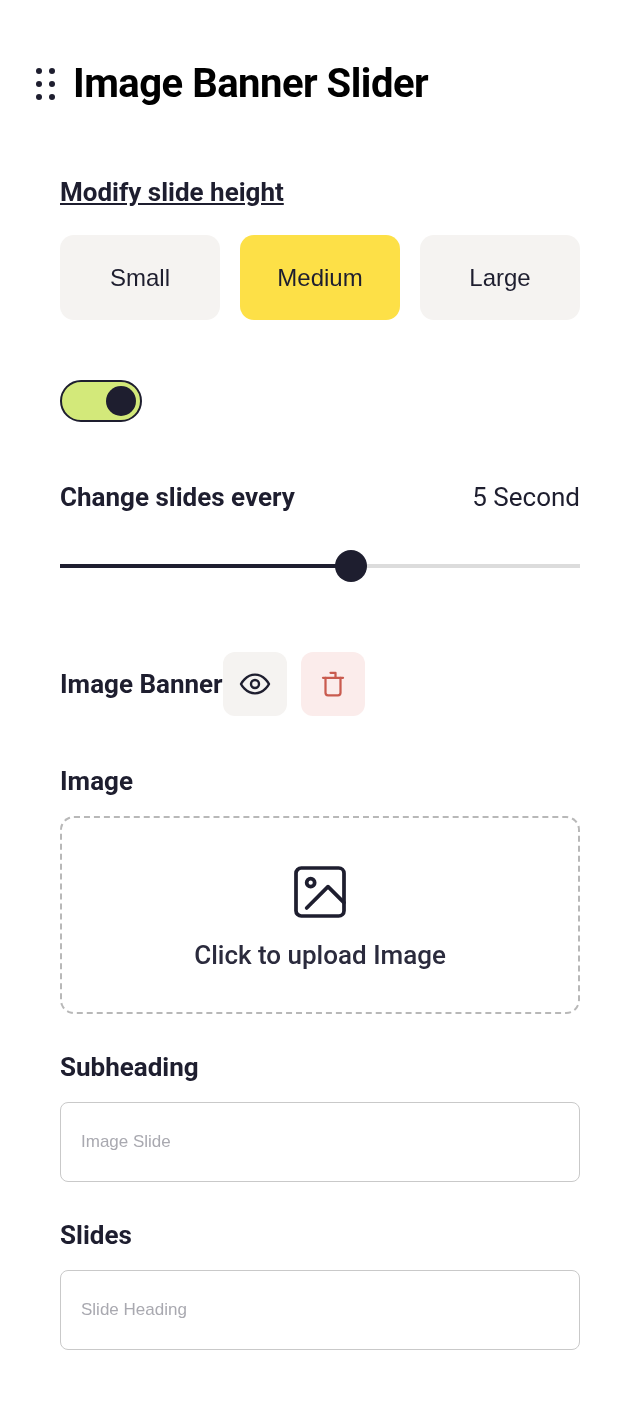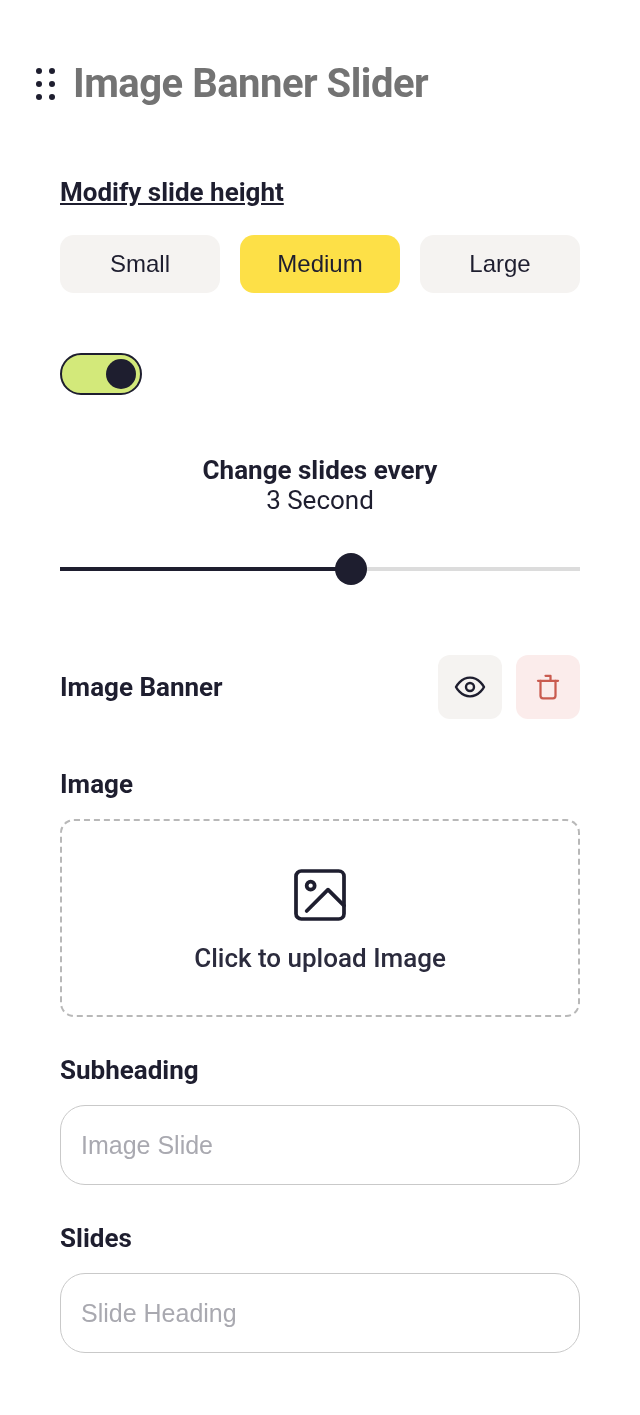--- a/index.html
+++ b/index.html
@@ -27,38 +27,38 @@
   }
   .drag-handle span {
     width: 6px;
     height: 6px;
     background: #1e1e2f;
     border-radius: 50%;
   }
   .title {
     font-size: 40px;
     font-weight: 700;
-    color: #737373;
+    color: #000000;
     letter-spacing: -0.5px;
   }
   .section-label {
     font-size: 26px;
     font-weight: 700;
     color: #1e1e2f;
     margin-bottom: 28px;
     text-decoration: underline;
   }
   .seg-group {
     display: flex;
     gap: 20px;
     margin-bottom: 60px;
   }
   .seg-btn {
     flex: 1;
-    height: 58px;
+    height: 85px;
     border-radius: 14px;
     border: none;
     background: #f5f3f1;
     font-size: 24px;
     font-weight: 500;
     color: #1e1e2f;
     cursor: pointer;
   }
   .seg-btn.active {
     background: #fde047;
@@ -91,21 +91,20 @@
     width: 30px;
     height: 30px;
     background: #1e1e2f;
     border-radius: 50%;
   }
   .slider-row {
     display: flex;
     align-items: center;
     justify-content: space-between;
     margin-bottom: 38px;
-    flex-direction: column;
   }
   .slider-value {
     font-size: 26px;
     color: #1e1e2f;
   }
   .slider {
     position: relative;
     height: 32px;
     margin-bottom: 70px;
   }
@@ -134,21 +133,20 @@
     width: 32px;
     height: 32px;
     background: #1e1e2f;
     border-radius: 50%;
     transform: translate(-50%, -50%);
     cursor: pointer;
   }
   .banner-header {
     display: flex;
     align-items: center;
-    justify-content: space-between;
     margin-bottom: 50px;
   }
   .icon-btn {
     width: 64px;
     height: 64px;
     border-radius: 12px;
     border: none;
     display: flex;
     align-items: center;
     justify-content: center;
@@ -177,23 +175,23 @@
   .field-label {
     font-size: 26px;
     font-weight: 700;
     color: #1e1e2f;
     margin-bottom: 20px;
   }
   .text-input {
     width: 100%;
     height: 80px;
     border: 1.5px solid #c9c9c9;
-    border-radius: 25px;
+    border-radius: 8px;
     padding: 0 20px;
-    font-size: 25px;
+    font-size: 17px;
     color: #1e1e2f;
     margin-bottom: 38px;
     background: #fff;
   }
   .text-input::placeholder {
     color: #a9a9b0;
   }
   svg { display: block; }
 </style>
 </head>
@@ -223,21 +221,21 @@
   </div>
 
   <div class="row">
     <div class="toggle">
       <div class="toggle-knob"></div>
     </div>
   </div>
 
   <div class="slider-row">
     <div class="row-label">Change slides every</div>
-    <div class="slider-value">3 Second</div>
+    <div class="slider-value">5 Second</div>
   </div>
   <div class="slider">
     <div class="slider-track"></div>
     <div class="slider-fill"></div>
     <div class="slider-thumb"></div>
   </div>
 
   <div class="banner-header">
     <div class="row-label">Image Banner</div>
     <div class="icon-btn-group">

